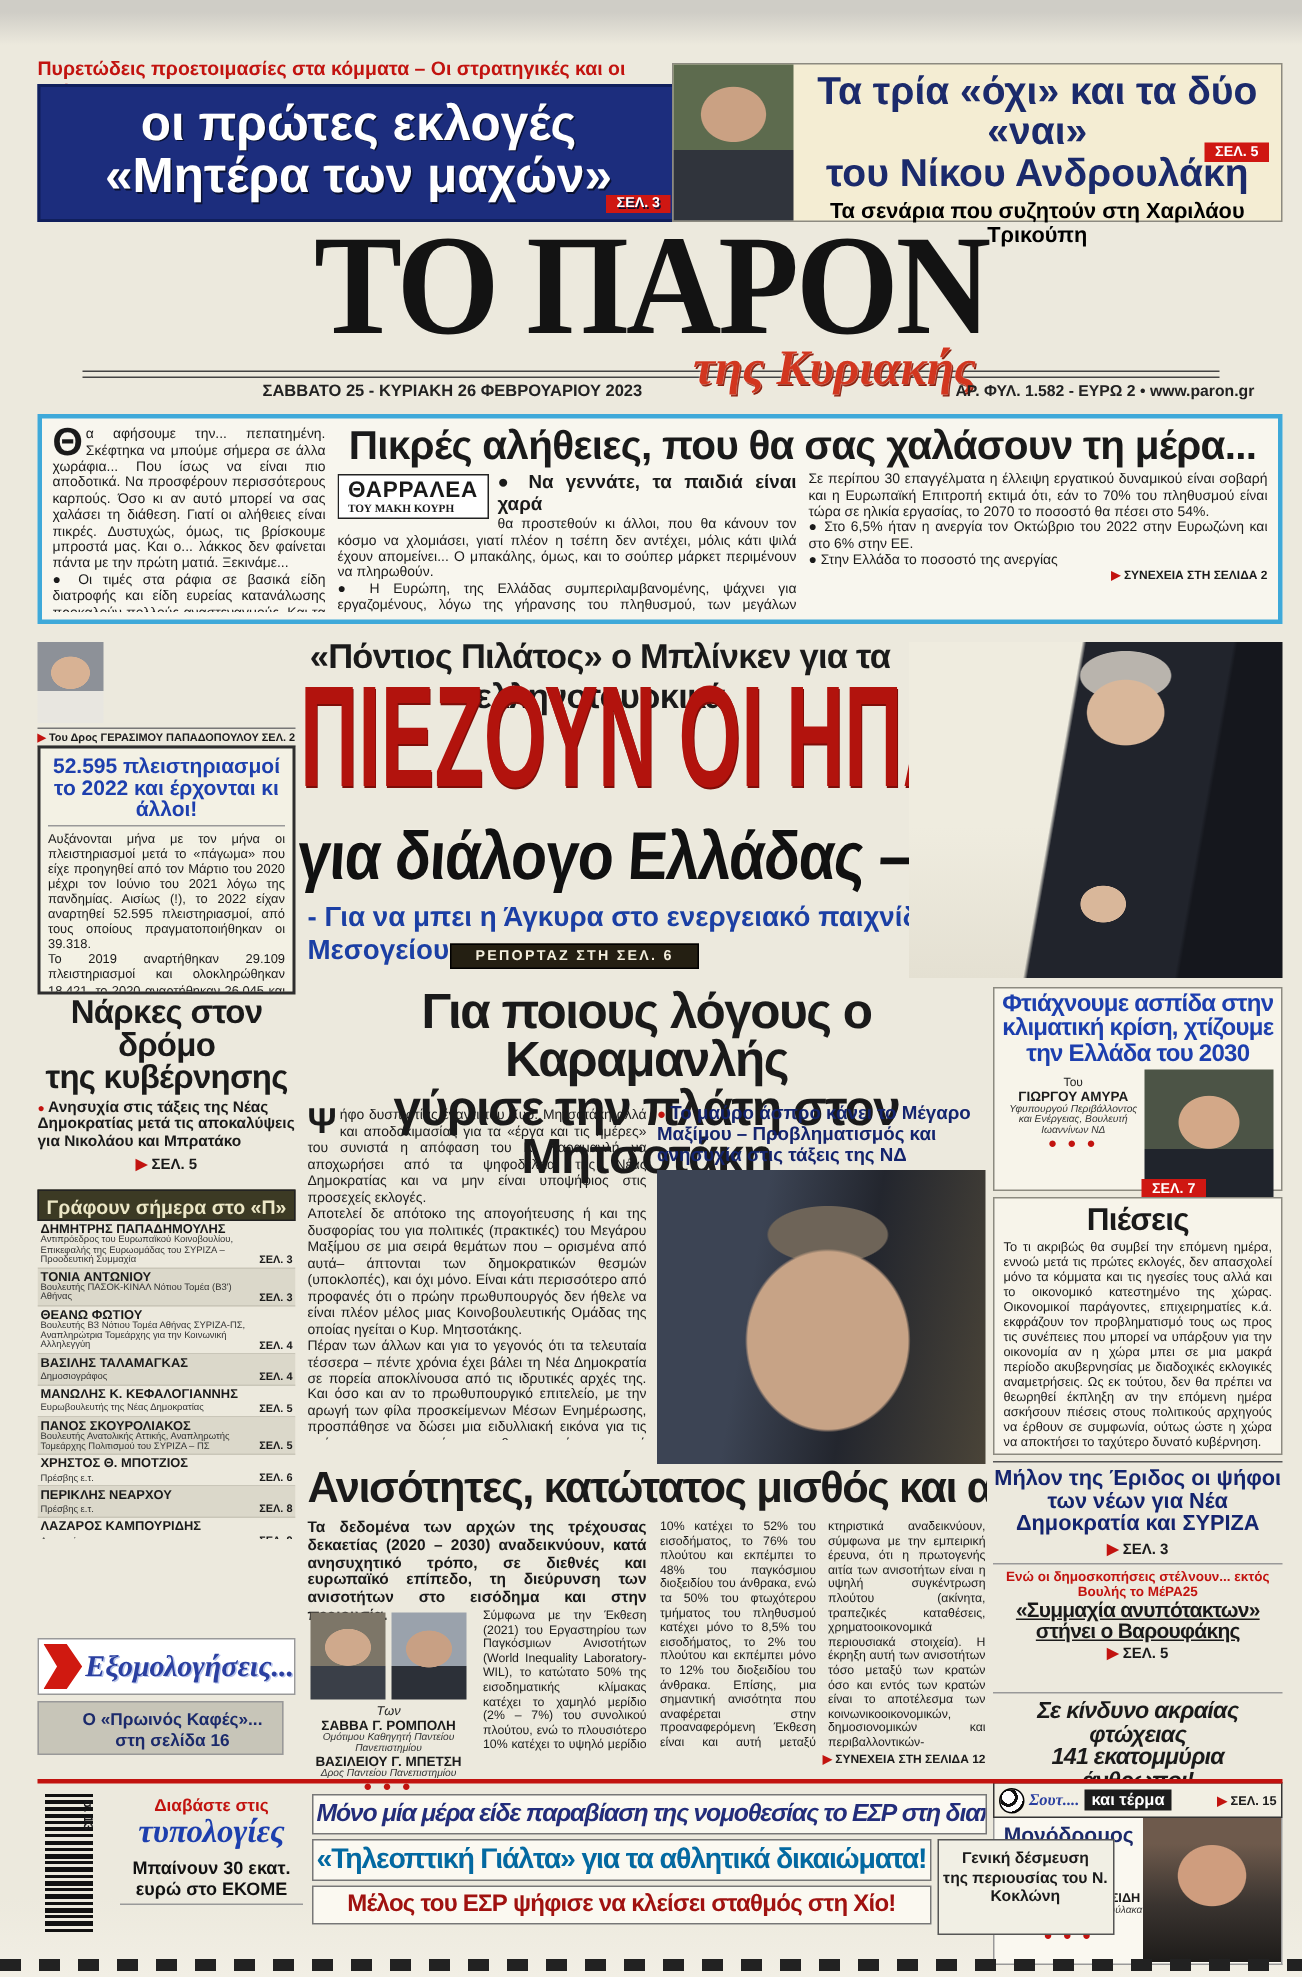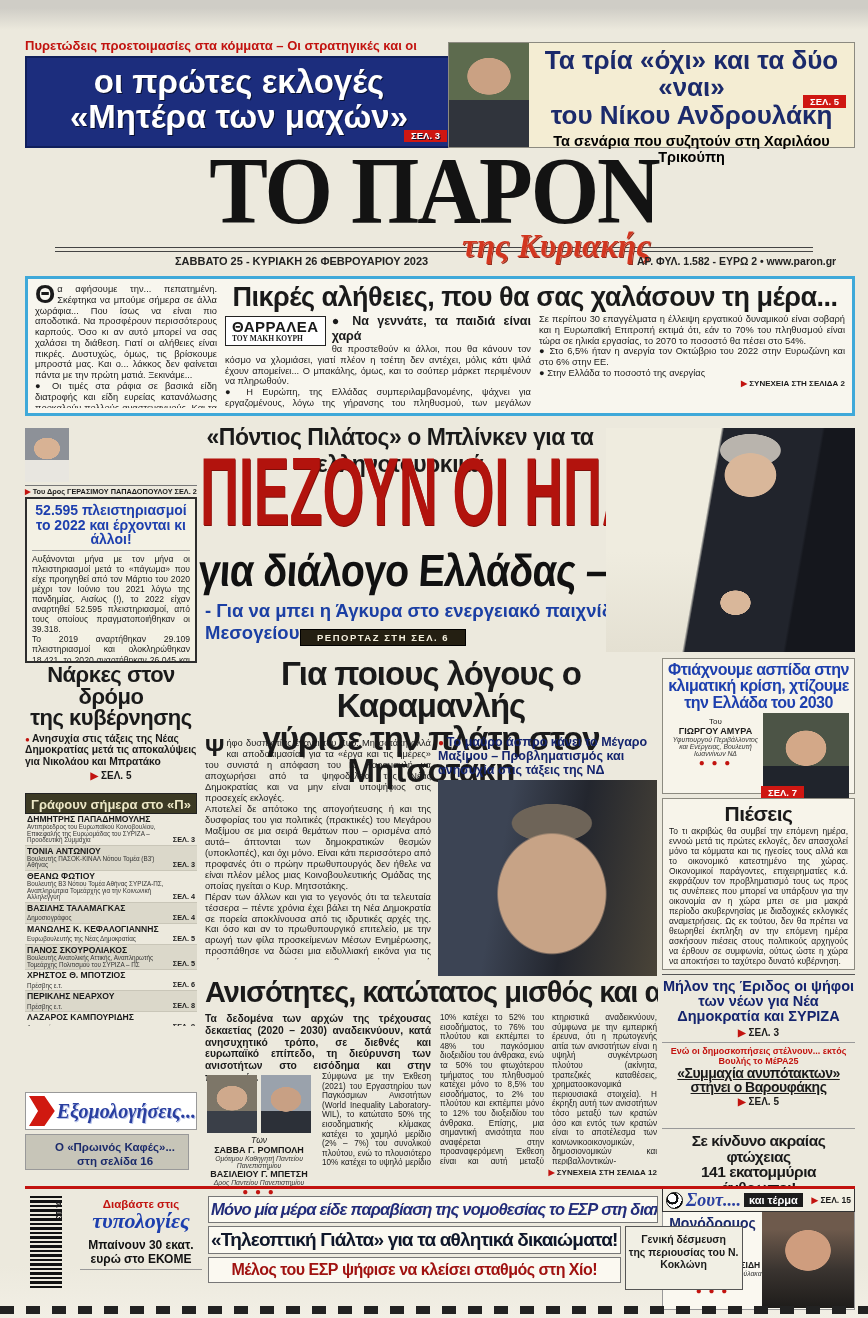--- a/index.html
+++ b/index.html
@@ -155,26 +155,26 @@
   .ph-amyras .badge{position:absolute;left:-2px;bottom:2px;}
   .pieseis{left:662px;top:798px;width:193px;height:172px;padding:3px 6px;}
   .pieseis h3{margin:0;text-align:center;font-size:21px;letter-spacing:-.5px;}
   .pieseis .bd{font-size:8.5px;line-height:1.18;}
   .milon{left:662px;top:974px;width:193px;text-align:center;border-top:1.5px solid #555;padding-top:4px;}
   .milon-t{color:#14246e;font-weight:800;font-size:14.5px;line-height:1.05;}
   .mera25{left:662px;top:1042px;width:193px;text-align:center;color:#c2130f;font-weight:bold;font-size:9px;line-height:1.15;
     border-top:1px solid #999;padding-top:3px;}
   .varouf{left:662px;top:1066px;width:193px;text-align:center;}
   .varouf-t{font-size:14px;font-weight:800;line-height:1;letter-spacing:-.5px;text-decoration:underline;}
-  .poverty{left:662px;top:1128px;width:193px;text-align:center;border-top:1px solid #999;padding-top:4px;}
+  .poverty{left:662px;top:1128px;width:193px;text-align:center;border-top:1px solid #999;padding-top:4px;font-style:italic;}
   .poverty-t{font-size:15.5px;font-weight:800;line-height:1;letter-spacing:-.5px;}
   .sports{left:662px;top:1188px;width:193px;height:124px;}
   .sports-band{display:flex;align-items:center;background:#f2efe3;border:1.5px solid #333;height:24px;padding:0 3px;}
   .ball{width:17px;height:17px;border-radius:50%;background:radial-gradient(circle at 35% 35%,#fff 0 30%,#111 31% 45%,#fff 46% 70%,#111 71%);border:1px solid #000;}
-  .sports-logo{font-family:"Liberation Serif",serif;font-style:italic;font-weight:bold;font-size:18px;color:#2a3fa0;padding:0 3px;}
+  .sports-logo{font-family:"Liberation Serif",serif;font-style:italic;font-weight:bold;font-size:11px;color:#2a3fa0;padding:0 3px;}
   .sports-logo2{background:#1c1c1c;color:#fff;font-weight:800;font-size:11px;padding:1px 5px;}
   .sports-band .pageref{margin:0 0 0 auto;font-size:8.5px;}
   .sports-body{display:flex;border:1px solid #999;border-top:none;background:#faf8f0;height:98px;}
   .sports-l{flex:1;text-align:center;padding-top:4px;}
   .sports-h{color:#1b2a6b;font-weight:800;font-size:14px;line-height:1;}
   .sports-by1{font-size:7.5px;margin-top:8px;}
   .sports-by2{font-size:8.5px;font-weight:800;line-height:1.1;}
   .sports-by3{font-size:6.8px;font-style:italic;color:#333;line-height:1.05;}
   .ph-keles{flex:0 0 92px;height:96px;
     background:radial-gradient(ellipse 42% 36% at 50% 40%,#cf9d7e 0 58%,rgba(0,0,0,0) 60%),linear-gradient(#6e5a4c 0 18%,#3a3430 60%,#1e1c1a);}
@@ -186,21 +186,21 @@
   .pnum{left:64px;top:1200px;font-size:8.5px;font-weight:bold;transform:rotate(90deg);transform-origin:left top;}
   .typo{left:80px;top:1198px;width:122px;text-align:center;border-bottom:1px solid #999;padding-bottom:3px;}
   .typo-read{color:#c2130f;font-weight:bold;font-size:11.5px;}
   .typo-logo{font-family:"Liberation Serif",serif;font-weight:bold;font-style:italic;font-size:22px;color:#1d3fae;line-height:1;}
   .typo-sub{font-size:12px;font-weight:800;margin-top:6px;color:#111;}
   .strips{left:208px;top:1196px;width:450px;}
   .strip1{border:1px solid #777;background:#fbf9f1;color:#232d7a;font-weight:800;font-style:italic;font-size:16.5px;
     text-align:center;padding:3px 2px;letter-spacing:-.8px;white-space:nowrap;overflow:hidden;}
   .strip-row{display:flex;gap:4px;margin-top:3px;}
   .strip-col{flex:1;}
-  .strip2{border:1px solid #777;background:#fbf9f1;color:#0f172a;font-weight:800;font-size:19px;text-align:center;
+  .strip2{border:1px solid #777;background:#fbf9f1;color:#0369a1;font-weight:800;font-size:19px;text-align:center;
     padding:2px;letter-spacing:-.8px;white-space:nowrap;overflow:hidden;}
   .strip3{border:1px solid #777;background:#fbf9f1;color:#a01210;font-weight:800;font-size:16px;text-align:center;
     padding:3px 2px;margin-top:3px;letter-spacing:-.5px;white-space:nowrap;overflow:hidden;}
   .koklonis{flex:0 0 118px;border:1px solid #555;background:#f1efe4;text-align:center;font-weight:800;
     font-size:10.5px;line-height:1.2;padding:6px 3px;height:64px;}
   .perf{left:0;top:1306px;width:868px;height:8px;
     background:repeating-linear-gradient(to right,#222 0 14px,transparent 14px 26px);}
 </style>
 </head>
 <body>

